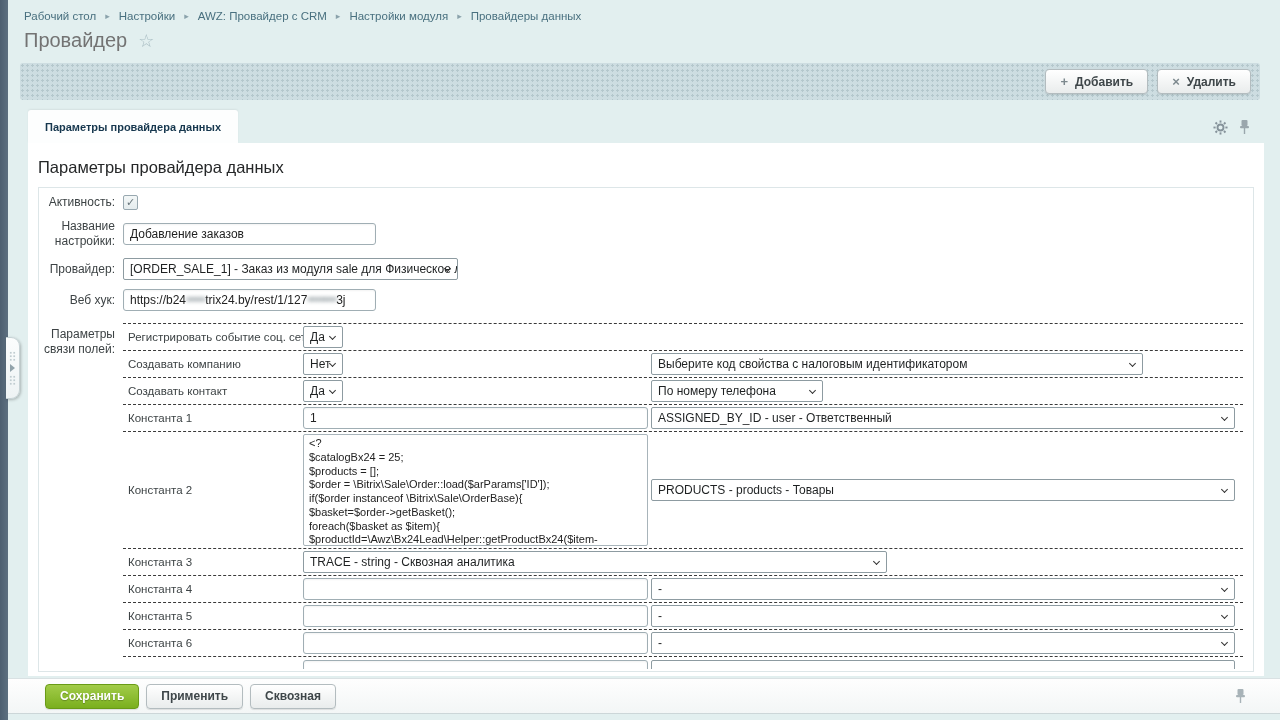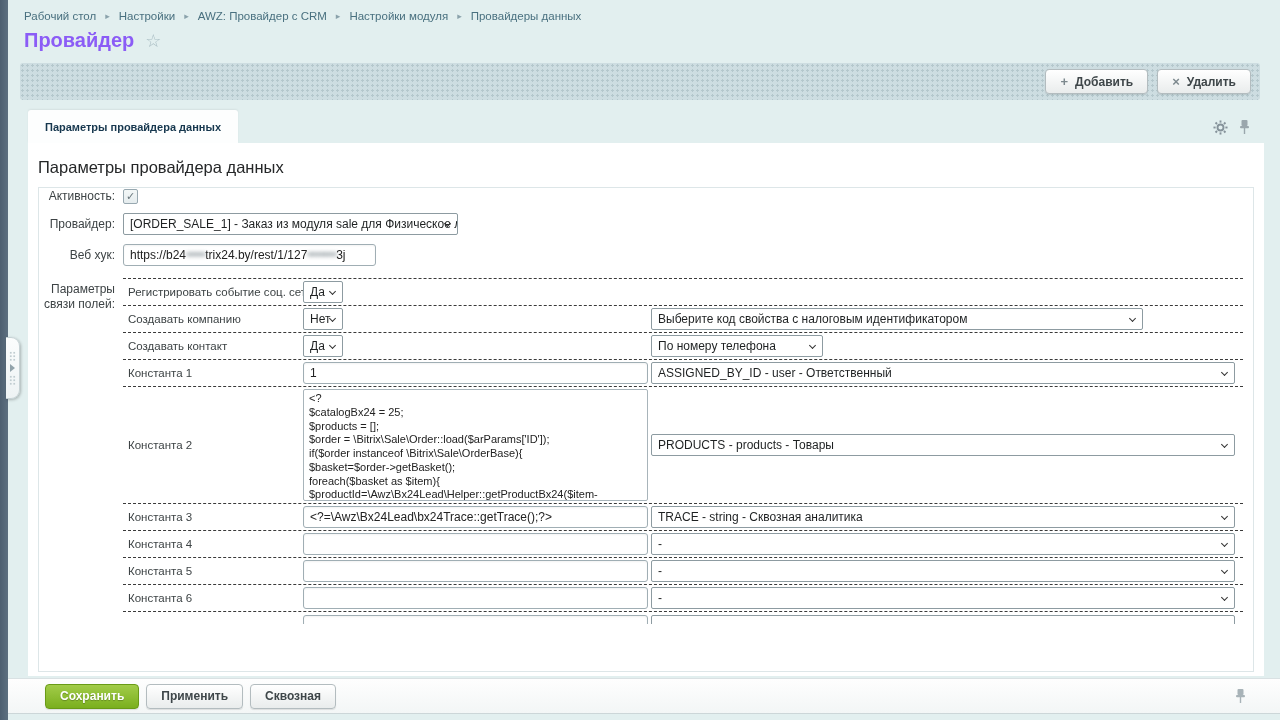--- a/index.html
+++ b/index.html
@@ -20,21 +20,21 @@
     border-top:4px solid transparent; border-bottom:4px solid transparent; margin:3px 0; }
 
   
   #breadcrumb { position:absolute; left:24px; top:10px; font-size:11.5px; color:#49707f;
     display:flex; align-items:center; }
   .bc-item { cursor:pointer; }
   .bc-sep { color:#8aa2ab; font-size:9px; margin:0 9px; }
 
   
   #title-row { position:absolute; left:24px; top:29px; display:flex; align-items:center; }
-  #page-title { font-size:20px; font-weight:bold; color:#8b5cf6; }
+  #page-title { font-size:20px; font-weight:normal; color:#737373; }
   #fav-star { font-size:18px; color:#a9bdc3; margin-left:11px; cursor:pointer; line-height:1; }
 
   
   #toolbar { position:absolute; left:20px; top:63px; width:1240px; height:37px;
     background-color:#cdddE1; background-color:#cdddе1; background-color:#cddde1;
     background-image:radial-gradient(#b4c7cc 1px, transparent 1.3px); background-size:5px 5px;
     border-radius:3px; display:flex; justify-content:flex-end; align-items:center;
     padding-right:9px; gap:9px; }
   .btn { display:inline-flex; align-items:center; justify-content:center; height:25px; padding:0 14px;
     background:linear-gradient(#ffffff,#e9ecec); border:1px solid #b3bcbf; border-radius:4px;
@@ -48,21 +48,21 @@
   #tabs-row { position:absolute; left:28px; top:110px; width:1236px; height:33px; }
   #tab-active { position:absolute; left:0; top:0; height:33px; background:#fdfefe;
     border-radius:3px 3px 0 0; display:flex; align-items:center; padding:0 17px;
     font-size:11px; font-weight:bold; color:#16374e; box-shadow:0 -1px 2px rgba(0,0,0,.06); cursor:pointer; }
   #tab-icons { position:absolute; right:14px; top:9px; display:flex; gap:11px; align-items:center; }
   .tab-ico { cursor:pointer; display:block; }
 
   
   #content { position:absolute; left:28px; top:143px; width:1236px; height:533px; background:#fff; }
   #content h2 { margin:15px 10px 10px 10px; font-size:16.5px; font-weight:normal; color:#252728; }
-  #panel { margin:0 10px; border:1px solid #dde6e8; height:485px; padding-top:1px; overflow:hidden; background:#fff; }
+  #panel { margin:0 10px; border:1px solid #dde6e8; height:485px; padding-top:7px; overflow:hidden; background:#fff; }
 
   
   .frow { display:flex; margin-bottom:9px; }
   .frow.center { align-items:center; }
   .flabel { width:76px; margin-right:8px; text-align:right; font-size:12px; color:#3d4345;
     line-height:1.25; flex-shrink:0; }
   .cb { width:15px; height:15px; border:1px solid #98a8b0; border-radius:2px;
     background:linear-gradient(#f3f7f7,#e5ecee); display:flex; align-items:center; justify-content:center;
     font-size:11px; color:#68757b; cursor:pointer; }
   .txt { height:22px; border:1px solid #a0aeb4; border-radius:3px; padding:0 6px; font-size:12px;
@@ -170,20 +170,24 @@
 
     <div id="panel">
 
       <div class="frow center">
         <span class="flabel">Активность:</span>
         <span class="cb">
           <span>✓</span>
         </span>
       </div>
 
+      <div class="frow center">
+        <span class="flabel">Название настройки:</span>
+        <input class="txt" style="width: 253px;" value="Добавление заказов">
+      </div>
 
       <div class="frow center">
         <span class="flabel">Провайдер:</span>
         <div class="sel" style="width:335px">
           <span>[ORDER_SALE_1] - Заказ из модуля sale для Физическое лицо</span>
           <span class="chev"></span>
         </div>
       </div>
 
       <div class="frow center">
@@ -265,23 +269,20 @@
 if($productId){</div>
             </span>
             <span class="sel full">
               <span>PRODUCTS - products - Товары</span>
               <span class="chev"></span>
             </span>
           </div>
 
           <div class="srow">
             <span class="slabel">Константа 3</span>
-            <span class="sctrl">
-              <input class="txt" value="&lt;?=\Awz\Bx24Lead\bx24Trace::getTrace();?&gt;" style="">
-            </span>
             <span class="sel full">
               <span>TRACE - string - Сквозная аналитика</span>
               <span class="chev"></span>
             </span>
           </div>
 
           <div class="srow">
             <span class="slabel">Константа 4</span>
             <span class="sctrl">
               <input class="txt" value="" style="">

